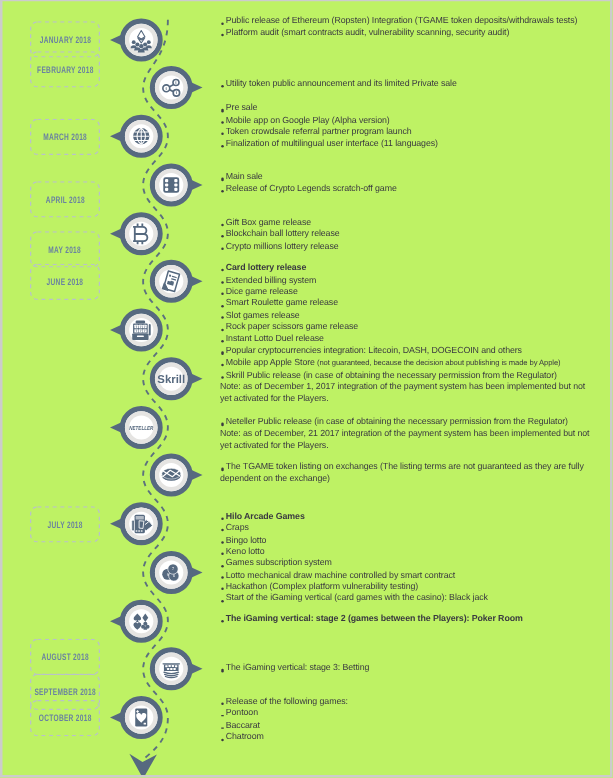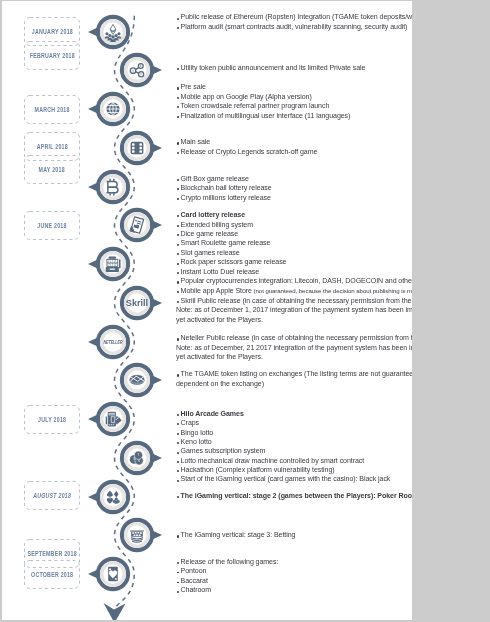--- a/index.html
+++ b/index.html
@@ -1,18 +1,18 @@
 <!DOCTYPE html>
 <html><head>
 <meta charset="utf-8">
 <title>Roadmap</title>
 <style>
   html,body{margin:0;padding:0;}
   body{width:490px;height:622px;background:#cccccc;font-family:"Liberation Sans",sans-serif;overflow:hidden;}
-  #page{position:absolute;left:2px;top:1px;width:410px;height:619px;background:#ffffff;overflow:hidden;}
+  #page{position:absolute;left:2px;top:1px;width:486px;height:619px;background:#bef264;overflow:hidden;}
 
   
   .datebox{position:absolute;left:22px;width:56px;height:29px;}
   .dashrect{position:absolute;left:0;top:0;display:block;}
   .datetext{position:absolute;left:0;right:0;top:0;bottom:0;display:flex;align-items:center;
             justify-content:center;color:#6a82a0;white-space:nowrap;}
   .datetext span{display:inline-block;font-size:7.5px;font-weight:700;letter-spacing:0.35px;
             transform:scaleX(0.70);font-family:"Liberation Sans",sans-serif;}
 
   
@@ -136,21 +136,21 @@
             </g>
           </g>
         </svg>
       </div>
       <div class="block" style="top: 81.2px;">
         <div class="li"><span class="bul">•</span><span>Pre sale</span></div>
         <div class="li"><span class="bul">•</span><span>Mobile app on Google Play (Alpha version)</span></div>
         <div class="li"><span class="bul">•</span><span>Token crowdsale referral partner program launch</span></div>
         <div class="li"><span class="bul">•</span><span>Finalization of multilingual user interface (11 languages)</span></div>
       </div>
-      <div class="datebox" style="top: 131px; text-align: right;">
+      <div class="datebox" style="top: 144px; text-align: right;">
         <svg class="dashrect" width="56" height="29" viewBox="0 0 56 29">
           <rect x="0.5" y="0.5" width="55" height="28" rx="5.5" ry="5.5" fill="none" stroke="#b9c1ca" stroke-width="1" stroke-dasharray="3.1 3.0"></rect>
         </svg>
         <div class="datetext">
           <span>APRIL 2018</span>
         </div>
       </div>
       <div class="badge" style="left: 104px; top: 127.92px; width: 62px; height: 38px;">
         <svg width="62" height="38" viewBox="-31 -19 62 38">
           <path d="M 25.0 0 L 11 -6.4 L 11 6.4 Z" fill="#56697f"></path>
@@ -167,21 +167,21 @@
               <rect x="21" y="63" width="15" height="15" rx="5"></rect>
               <rect x="64" y="63" width="15" height="15" rx="5"></rect>
             </g>
           </g>
         </svg>
       </div>
       <div class="block" style="top: 136.2px;">
         <div class="li"><span class="bul">•</span><span>Main sale</span></div>
         <div class="li"><span class="bul">•</span><span>Release of Crypto Legends scratch-off game</span></div>
       </div>
-      <div class="datebox" style="top: 154px;">
+      <div class="datebox" style="top: 184px;">
         <svg class="dashrect" width="56" height="29" viewBox="0 0 56 29">
           <rect x="0.5" y="0.5" width="55" height="28" rx="5.5" ry="5.5" fill="none" stroke="#b9c1ca" stroke-width="1" stroke-dasharray="3.1 3.0"></rect>
         </svg>
         <div class="datetext">
           <span>MAY 2018</span>
         </div>
       </div>
       <div class="badge" style="left: 79.8px; top: 166.66px; width: 62px; height: 38px;">
         <svg width="62" height="38" viewBox="-31 -19 62 38">
           <path d="M -25.0 0 L -11 -6.4 L -11 6.4 Z" fill="#56697f"></path>
@@ -389,21 +389,21 @@
               <text x="58" y="40">7</text>
             </g>
           </g>
         </svg>
       </div>
       <div class="block" style="top: 454.5px;">
         <div class="li"><span class="bul">•</span><span>Lotto mechanical draw machine controlled by smart contract</span></div>
         <div class="li"><span class="bul">•</span><span>Hackathon (Complex platform vulnerability testing)</span></div>
         <div class="li"><span class="bul">•</span><span>Start of the iGaming vertical (card games with the casino): Black jack</span></div>
       </div>
-      <div class="datebox" style="top: 480px; font-style: italic;">
+      <div class="datebox" style="top: 510px;">
         <svg class="dashrect" width="56" height="29" viewBox="0 0 56 29">
           <rect x="0.5" y="0.5" width="55" height="28" rx="5.5" ry="5.5" fill="none" stroke="#b9c1ca" stroke-width="1" stroke-dasharray="3.1 3.0"></rect>
         </svg>
         <div class="datetext">
           <span>AUGUST 2018</span>
         </div>
       </div>
       <div class="badge" style="left: 79.8px; top: 476.58px; width: 62px; height: 38px;">
         <svg width="62" height="38" viewBox="-31 -19 62 38">
           <path d="M -25.0 0 L -11 -6.4 L -11 6.4 Z" fill="#56697f"></path>

